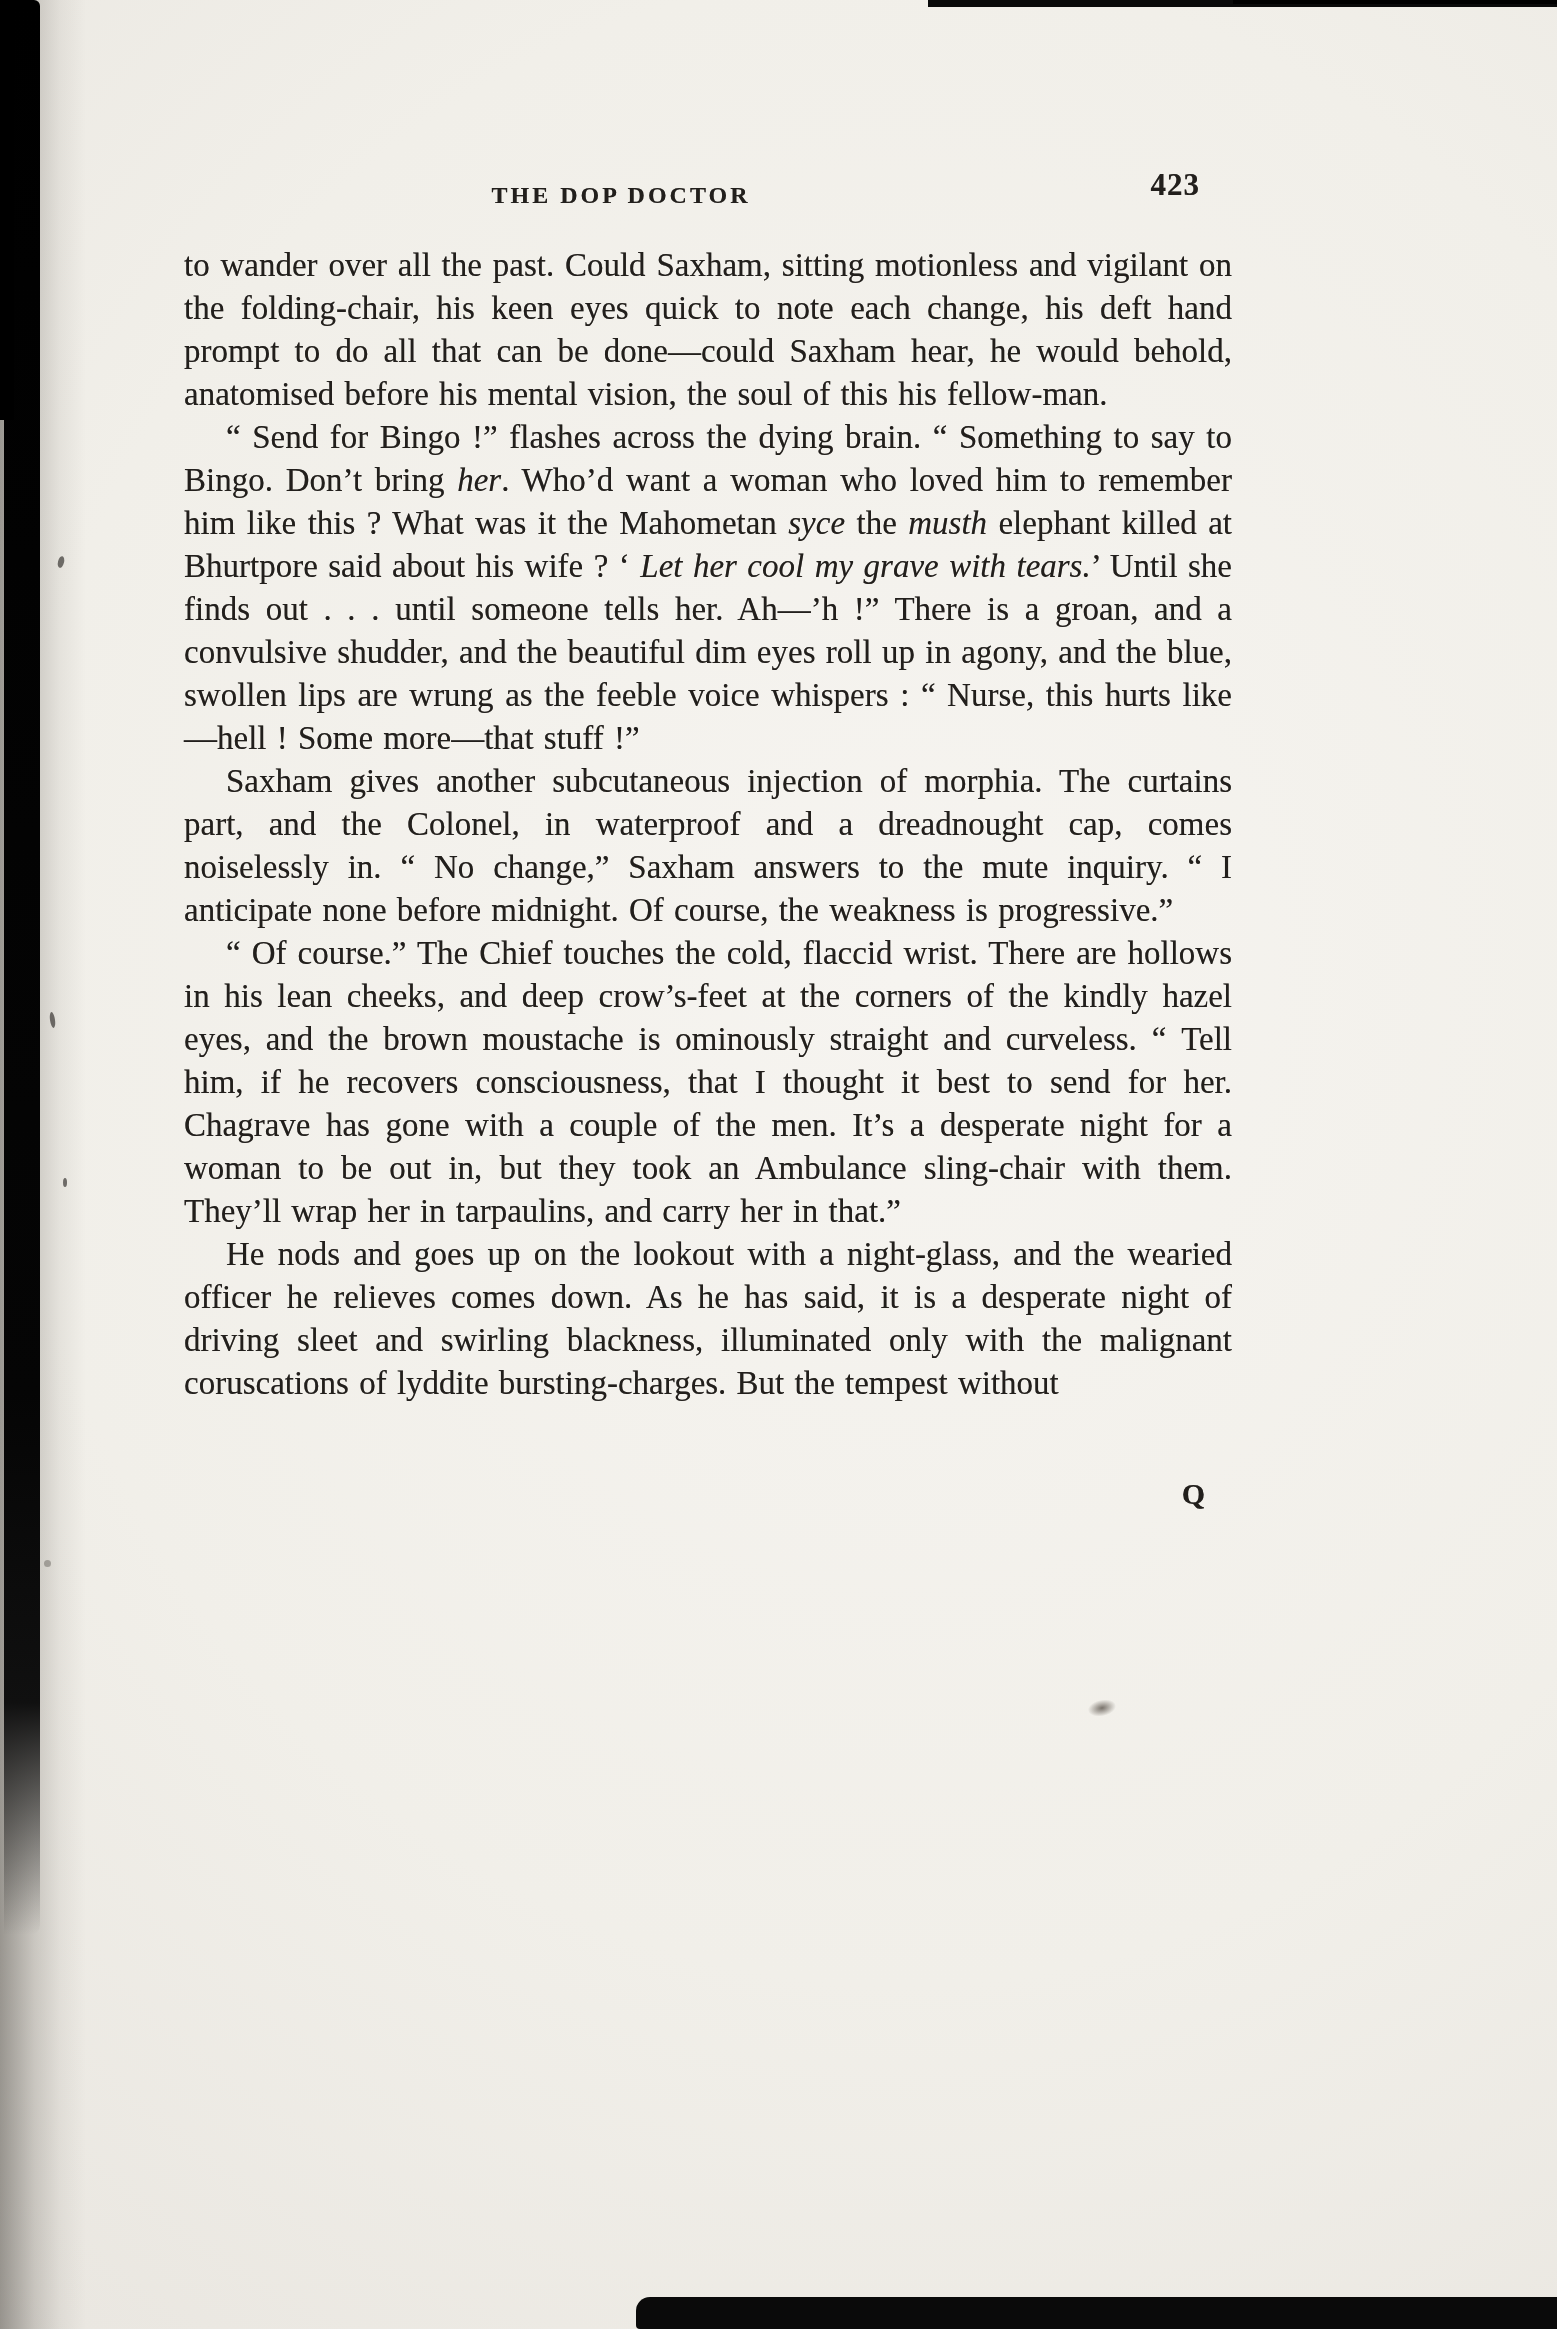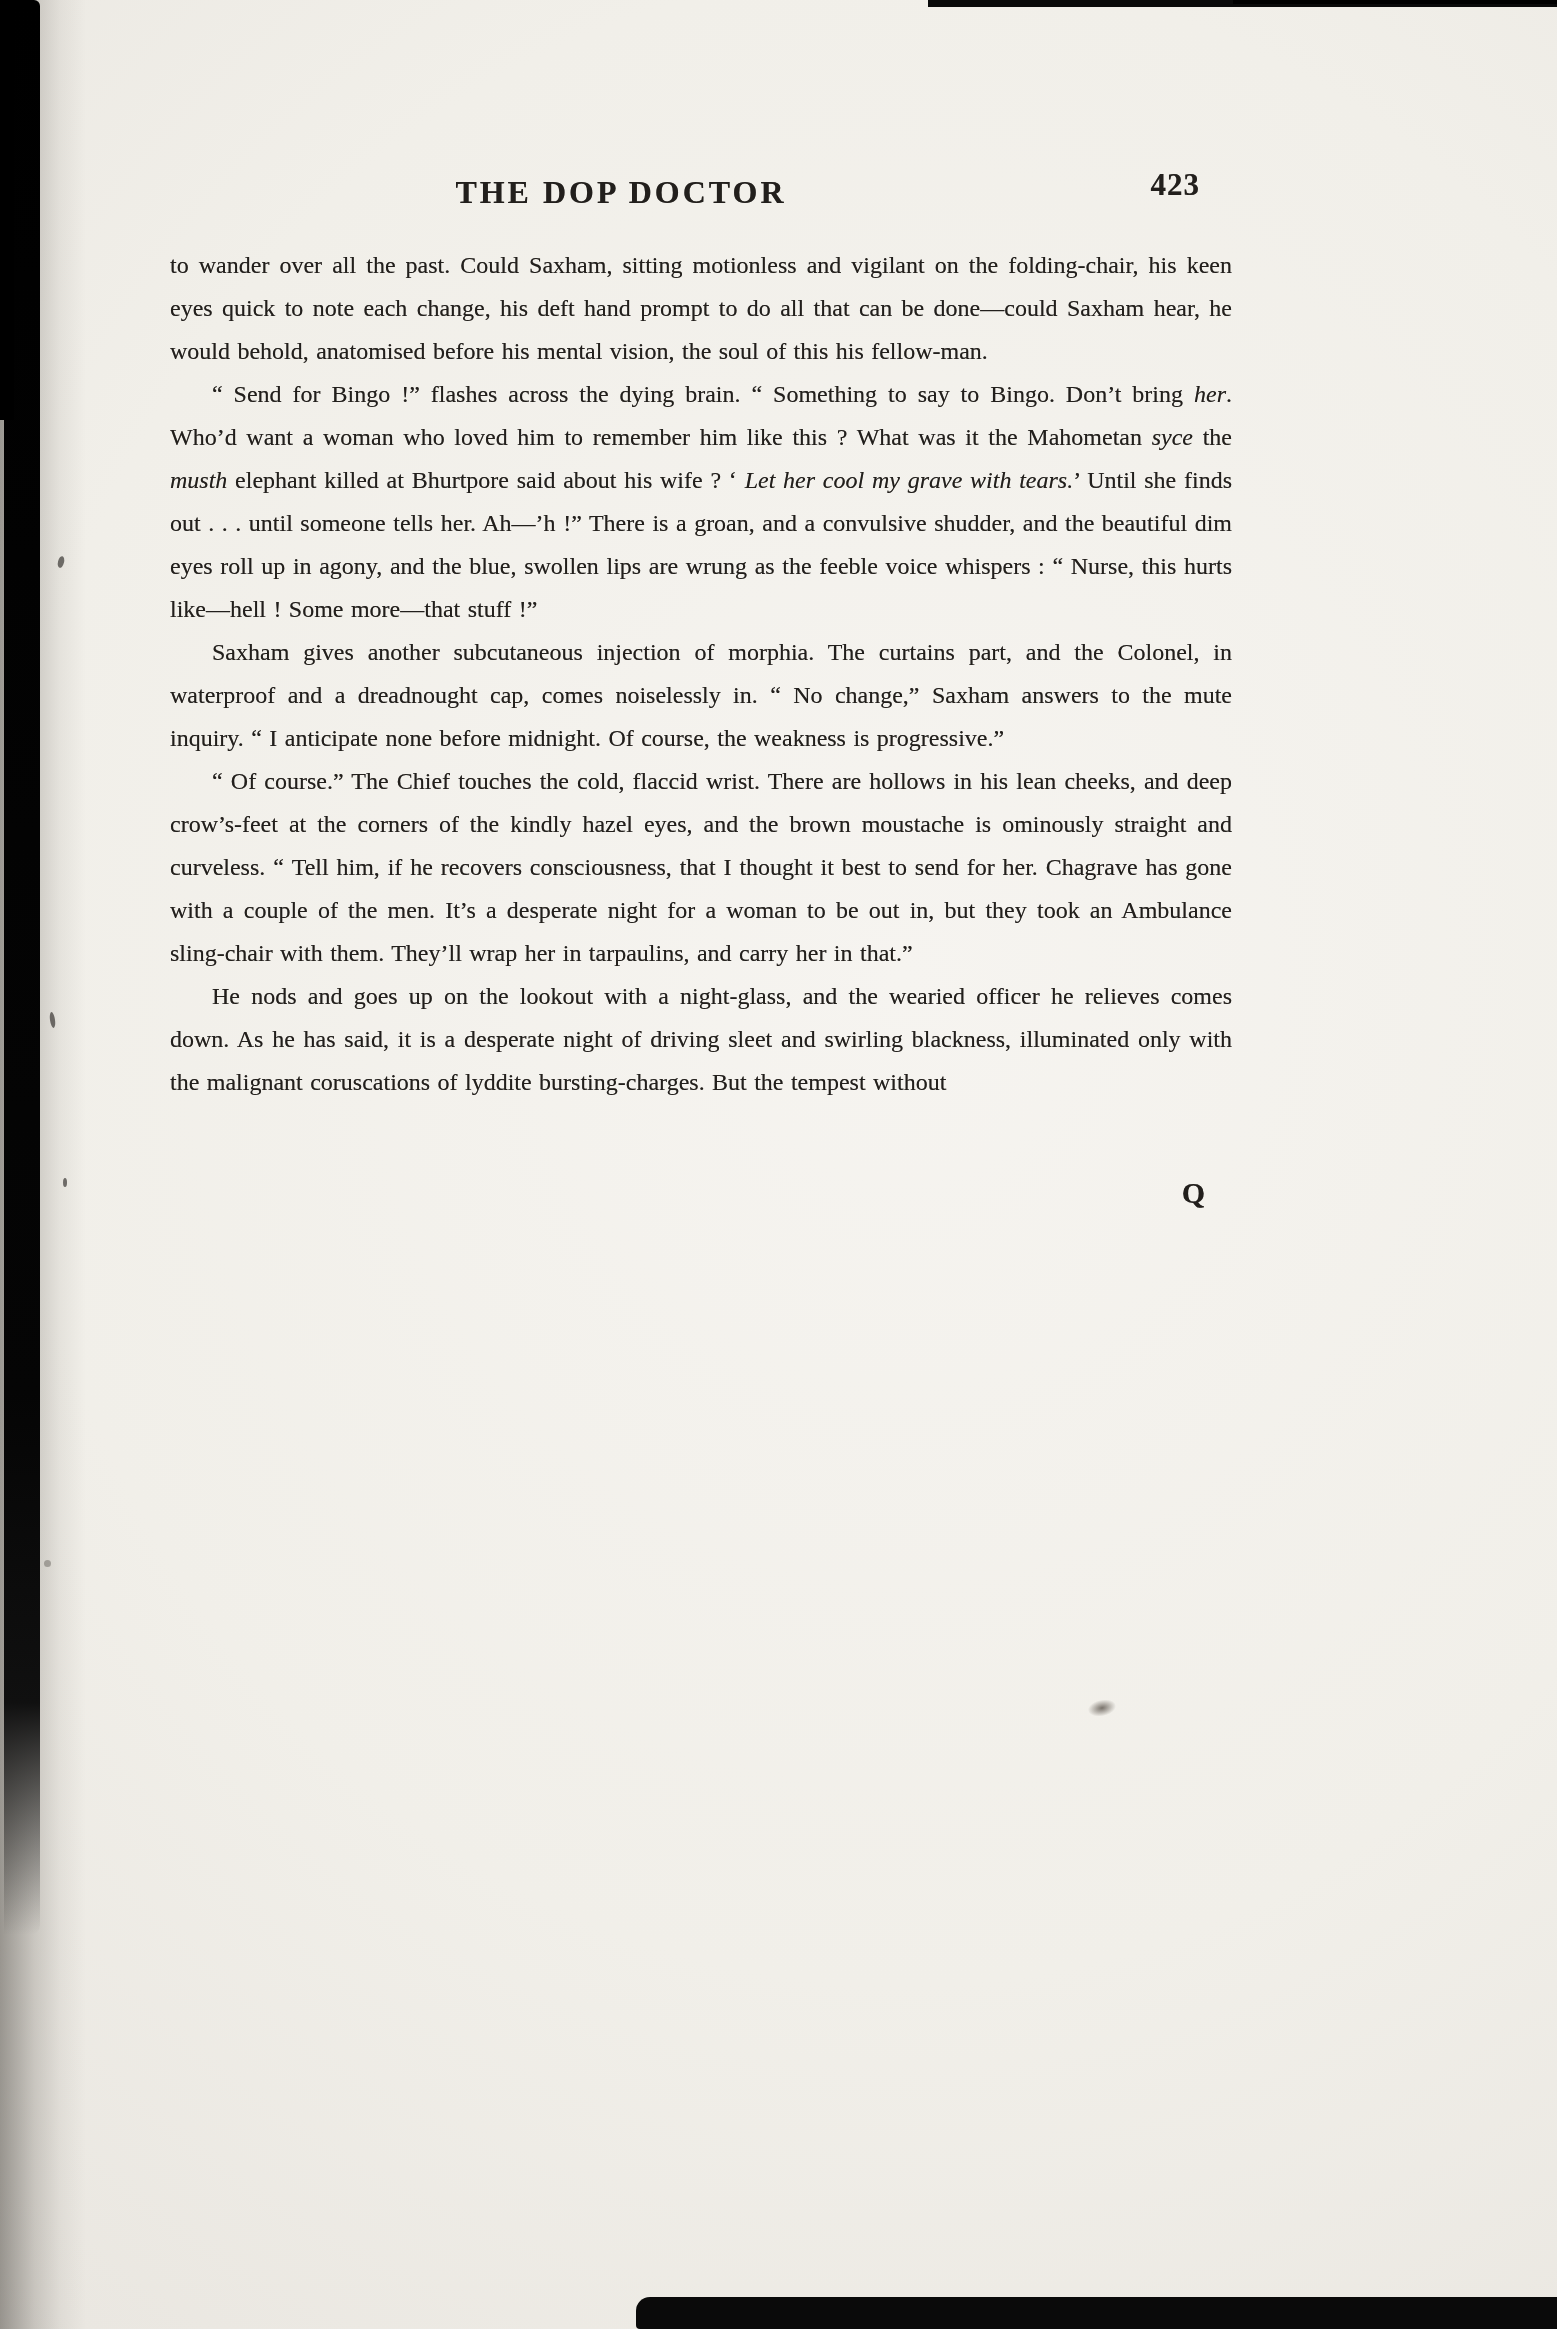--- a/index.html
+++ b/index.html
@@ -24,43 +24,44 @@
     box-sizing: border-box;
   }
   .page-header {
     position: relative;
     height: 46px;
   }
   .running-title {
     position: absolute;
     left: calc(50% - 80px);
     transform: translateX(-50%);
-    top: 8px;
-    font-size: 32px;
+    top: 16px;
+    font-size: 24px;
     font-weight: 700;
     letter-spacing: 3px;
     white-space: nowrap;
     text-shadow: 0 0 0.6px rgba(34,31,28,0.55);
   }
   .page-number {
     position: absolute;
     right: 32px;
     top: 1px;
     font-size: 31px;
     font-weight: 700;
     letter-spacing: 1px;
     text-shadow: 0 0 0.6px rgba(34,31,28,0.55);
   }
   .page-body {
     margin-top: 32px;
-    font-size: 24px;
+    font-size: 33px;
     line-height: 43px;
     text-align: justify;
     word-spacing: 0.06em;
     text-shadow: 0 0 0.6px rgba(34,31,28,0.55);
+    margin-left: 14px;
   }
   .para { margin: 0; }
   .para.indent { text-indent: 42px; }
   .para em { font-style: italic; }
   .signature-mark {
     margin-top: 72px;
     text-align: right;
     padding-right: 26px;
     font-size: 30px;
     font-weight: 700;

